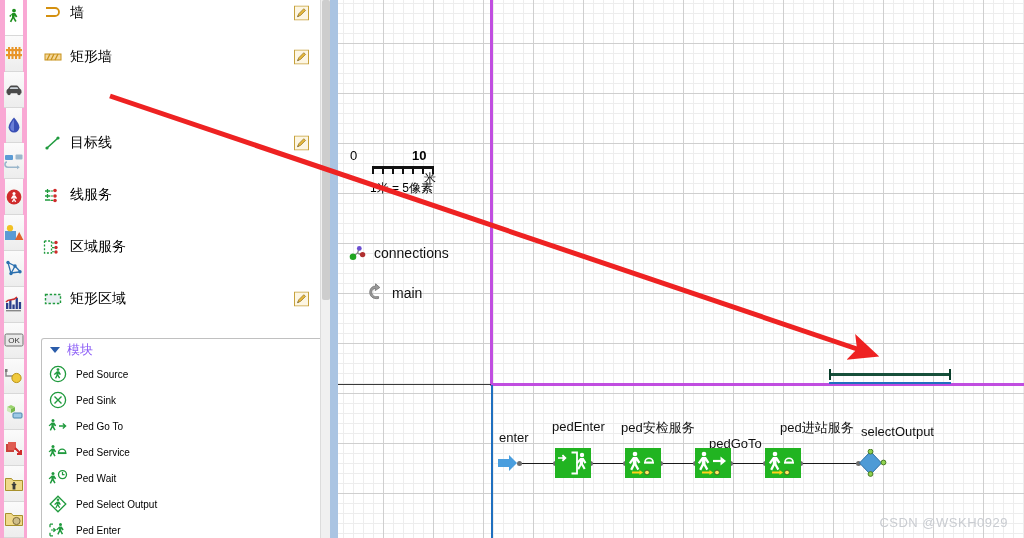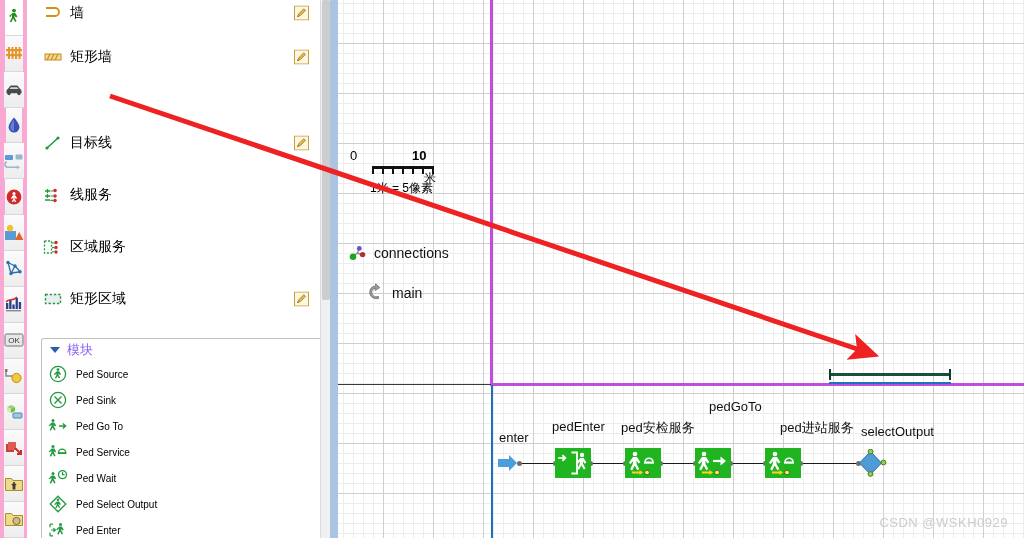--- a/index.html
+++ b/index.html
@@ -610,21 +610,21 @@
           </svg>
         </span>
         <span class="t-lbl">main</span>
       </div>
 
       <div class="flow">
 
         <div class="fl-label" style="left:161px;top:430px">enter</div>
         <div class="fl-label" style="left:214px;top:419px">pedEnter</div>
         <div class="fl-label" style="left:283px;top:419px">ped安检服务</div>
-        <div class="fl-label" style="left:371px;top:399px">pedGoTo</div>
+        <div class="fl-label" style="left:371px;top:436px">pedGoTo</div>
         <div class="fl-label" style="left:442px;top:419px">ped进站服务</div>
         <div class="fl-label" style="left:523px;top:424px">selectOutput</div>
 
         <div class="fl-link" style="left:181px;width:36px"></div>
         <div class="fl-link" style="left:252px;width:34px"></div>
         <div class="fl-link" style="left:322px;width:34px"></div>
         <div class="fl-link" style="left:392px;width:34px"></div>
         <div class="fl-link" style="left:462px;width:58px"></div>
 
         <svg style="position:absolute;left:160px;top:454px" width="24" height="18" viewBox="0 0 24 18">

